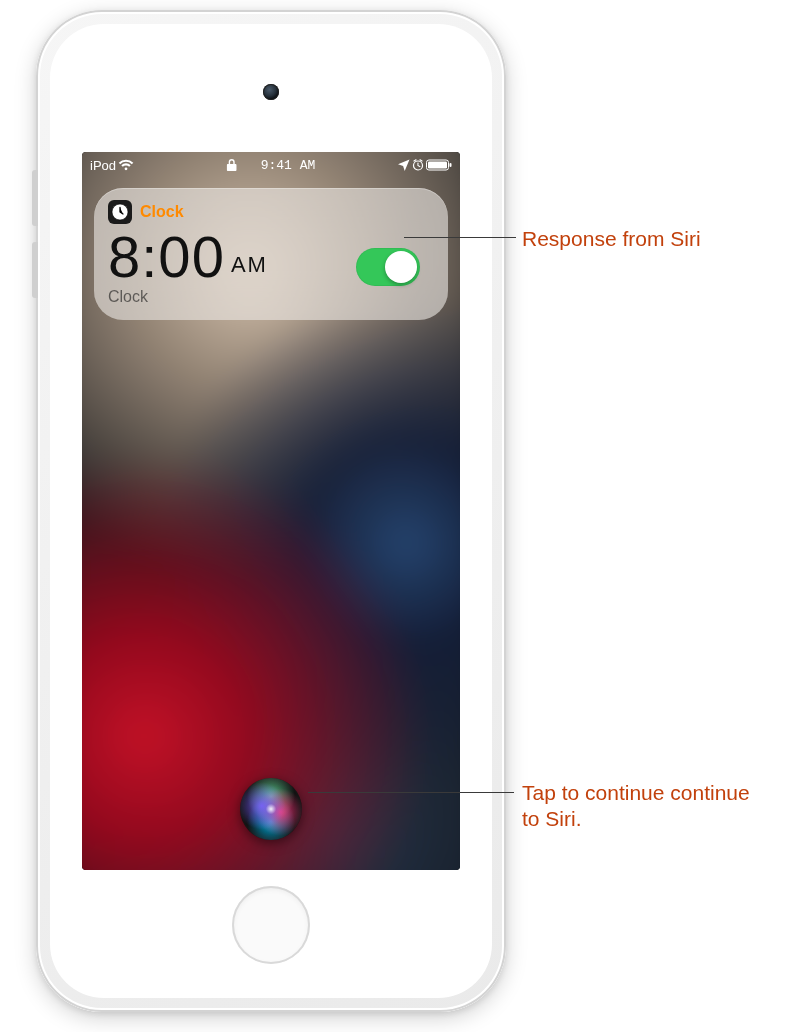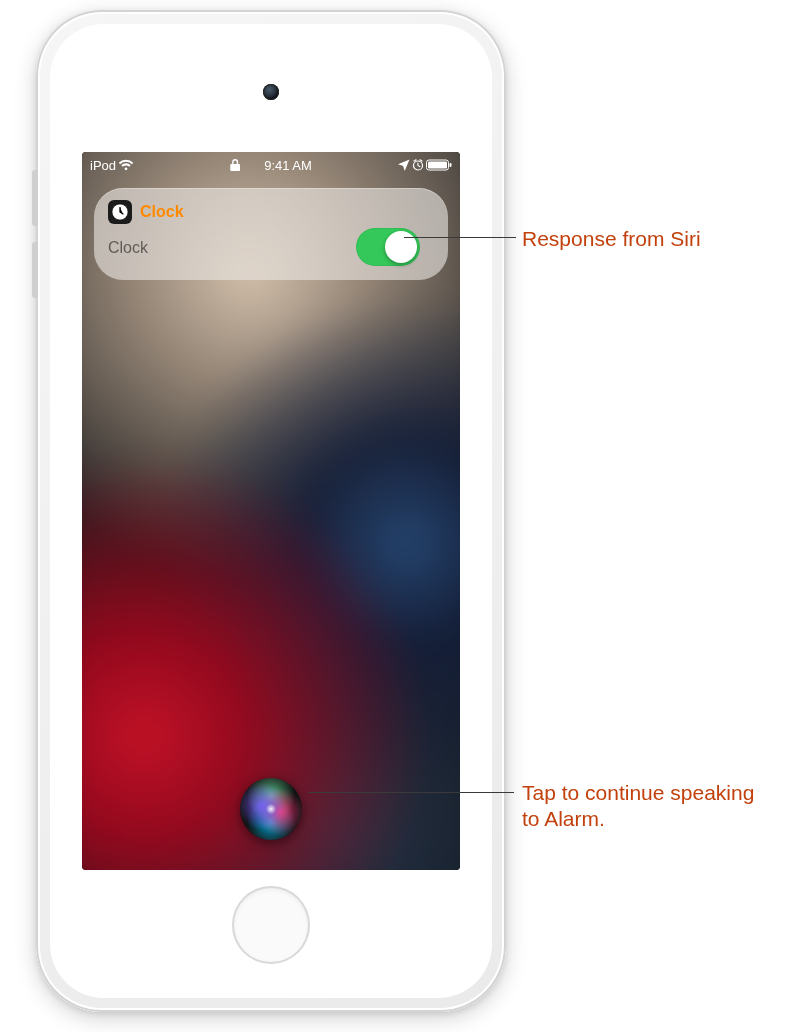--- a/index.html
+++ b/index.html
@@ -104,20 +104,21 @@
       font-weight: 500;
     }
     .status-left, .status-center, .status-right {
       display: flex; align-items: center; gap: 2px;
     }
     .status-center {
       position: absolute;
       left: 50%;
       transform: translateX(-50%);
       gap: 24px;
+      font-family: Liberation Mono, monospace;
     }
     .wifi-icon, .lock-icon, .loc-icon, .alarm-icon, .battery-icon {
       display: inline-flex; align-items: center; justify-content: center;
     }
     
     .card {
       position: absolute;
       left: 12px; right: 12px; top: 36px;
       border-radius: 29px;
       padding: 12px 28px 14px 14px;
@@ -279,32 +280,36 @@
               <svg width="18" height="18" viewBox="0 0 18 18">
                   <circle cx="9" cy="9" r="8" fill="#fff"></circle>
                   <circle cx="9" cy="9" r="8" fill="none" stroke="#000" stroke-width="0.6"></circle>
                   <path stroke="#000" stroke-width="1.3" stroke-linecap="round" d="M9 4.5V9l3 2"></path>
                 </svg>
             </div>
             <div class="app-name">Clock</div>
           </div>
           <div class="card-body">
             <div class="card-left">
+              <div class="time-row">
+                <div class="time-big">8:00</div>
+                <div class="time-ampm">AM</div>
+              </div>
               <div class="alarm-label">Clock</div>
             </div>
             <div class="toggle">
               <div class="knob"></div>
             </div>
           </div>
         </div>
 
         <div class="siri"></div>
       </div>
       <div class="home-btn"></div>
     </div>
   </div>
 
   <div class="leader top"></div>
   <div class="leader bottom"></div>
 
   <div class="callout top">Response from Siri</div>
-  <div class="callout bottom">Tap to continue speaking to Alarm.</div>
+  <div class="callout bottom">Tap to continue continue to Siri.</div>
 </div>
 
 </body></html>

